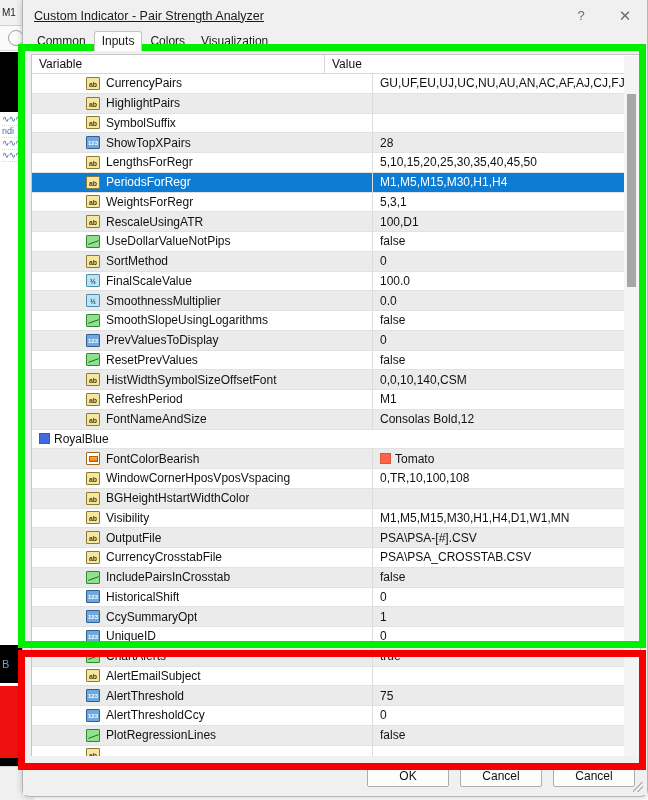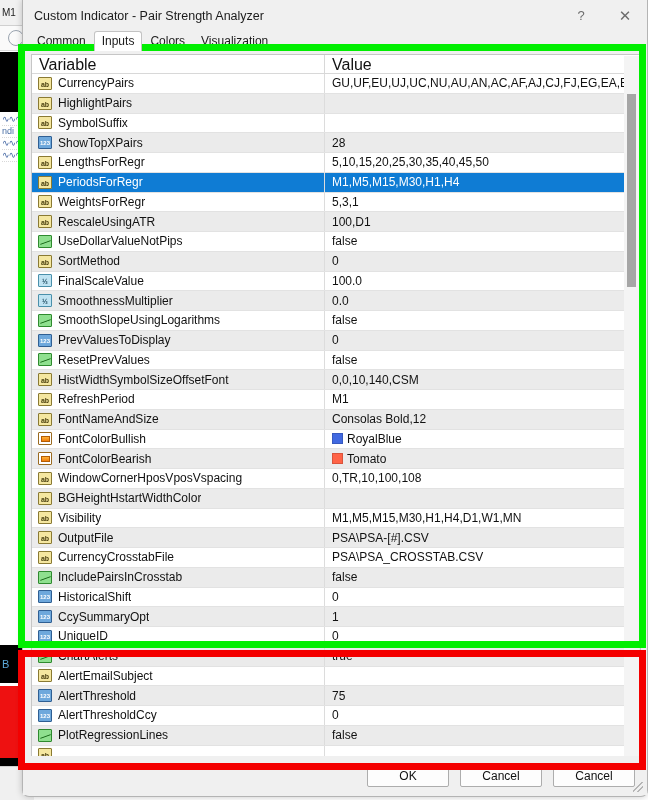--- a/index.html
+++ b/index.html
@@ -72,20 +72,21 @@
     box-sizing: border-box;
     box-shadow: 0 0 7px rgba(0,0,0,0.22);
   }
   .titlebar {
     position: relative; height: 31px; background: #f0f0f0;
     display: flex; align-items: center;
   }
   .title-text {
     font-size: 12.5px; color: #1b1b1b; padding-left: 11px;
     white-space: nowrap;
+    text-decoration: underline;
   }
   .title-buttons {
     position: absolute; right: 0; top: 0; height: 31px;
     display: flex; align-items: center;
   }
   .tbtn {
     width: 44px; height: 31px; display: flex; align-items: center;
     justify-content: center; font-size: 13px; color: #6d6d6d;
   }
   .tbtn.close { font-size: 15px; }
@@ -115,40 +116,40 @@
   }
   .table-wrap {
     position: absolute; left: 0; top: 0; right: 0; bottom: 0;
     overflow: hidden;
   }
   .thead {
     display: flex; height: 19px; background: #ffffff;
     border-bottom: 1px solid #d8d8d8; box-sizing: border-box;
   }
   .th {
-    font-size: 16px; color: #111; line-height: 19px;
+    font-size: 12px; color: #111; line-height: 19px;
     box-sizing: border-box; padding-left: 7px; white-space: nowrap;
   }
   .th.var { width: 293px; border-right: 1px solid #d8d8d8; }
   .th.val { flex: 1; }
 
   .row {
     display: flex; height: 19.75px; box-sizing: border-box;
     border-bottom: 1px solid #e2e2e2;
   }
   .row.even { background: #ffffff; }
   .row.odd  { background: #ebebeb; }
   .row.selected { background: #0f7cd4; }
   .row.selected .cell-var, .row.selected .cell-val { color: #ffffff; }
 
   .cell-var {
     width: 293px; box-sizing: border-box;
     border-right: 1px solid #dcdcdc;
     display: flex; align-items: center; padding-left: 6px;
-    font-size: 12px; color: #111; white-space: nowrap; overflow: hidden;
+    font-size: 12px; color: #111; white-space: nowrap; overflow: hidden; margin-left: 48px;
   }
   .cell-val {
     flex: 1; box-sizing: border-box;
     display: flex; align-items: center; padding-left: 7px;
     font-size: 12px; color: #111; white-space: nowrap; overflow: hidden;
   }
   .vname { overflow: hidden; text-overflow: clip; }
 
   
   .ico {
@@ -439,24 +440,20 @@
             <div class="row odd">
               <div class="cell-var">
                 <span class="ico str">ab</span>
                 <span class="vname">FontNameAndSize</span>
               </div>
               <div class="cell-val">
                 <span>Consolas Bold,12</span>
               </div>
             </div>
             <div class="row even">
-              <div class="cell-var">
-                <span class="ico color"></span>
-                <span class="vname">FontColorBullish</span>
-              </div>
               <div class="cell-val">
                 <span class="swatch" style="background: rgb(65, 105, 225);"></span>
                 <span>RoyalBlue</span>
               </div>
             </div>
             <div class="row odd">
               <div class="cell-var">
                 <span class="ico color"></span>
                 <span class="vname">FontColorBearish</span>
               </div>

